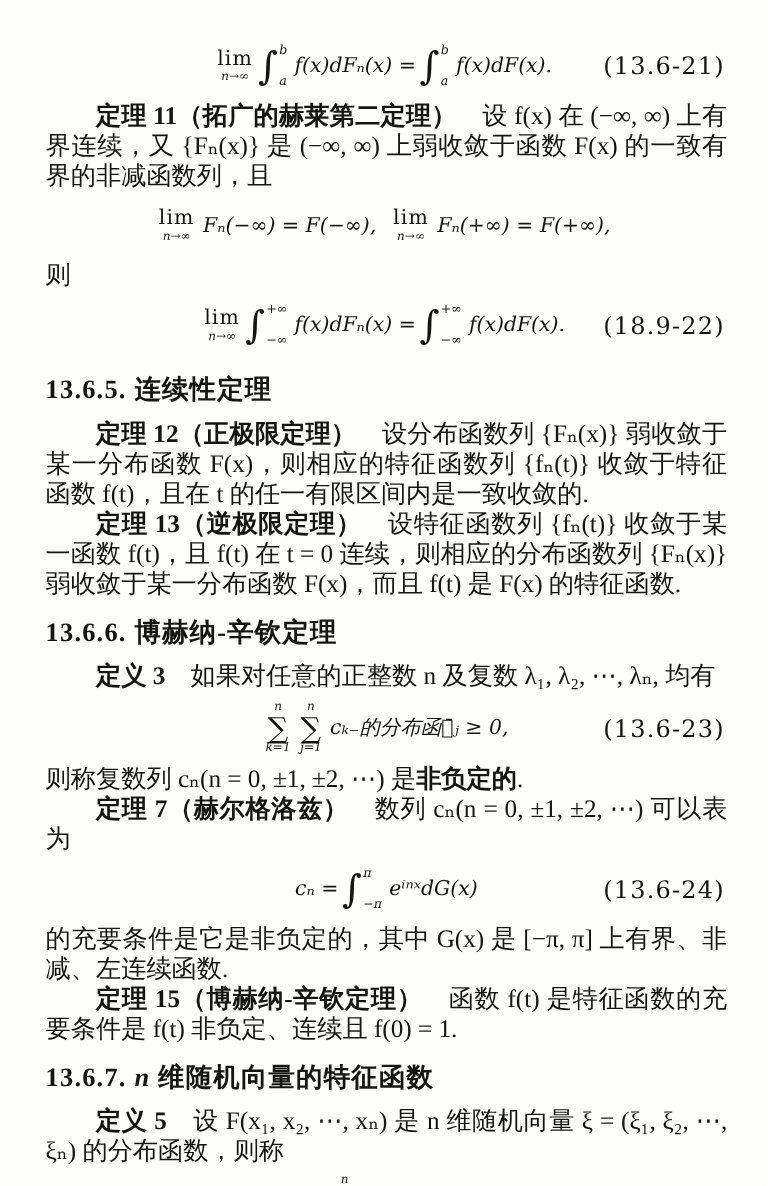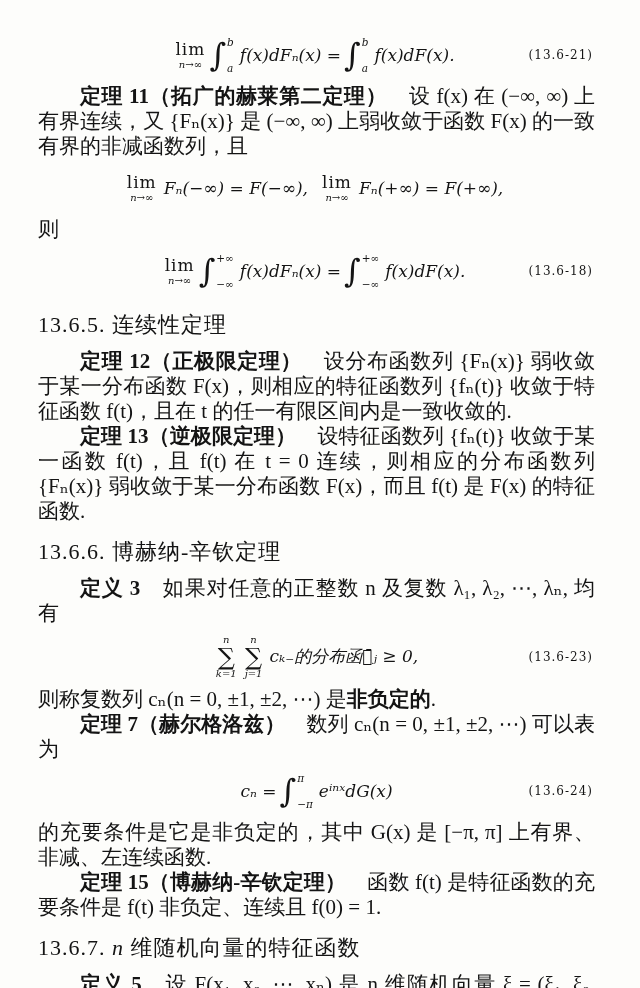--- a/index.html
+++ b/index.html
@@ -1,39 +1,39 @@
 <!DOCTYPE html>
 <html><head>
 <meta charset="utf-8">
 <style>
   html,body { margin:0; padding:0; background:#ffffff; }
   .page {
     position:relative; width:640px; height:988px; box-sizing:border-box;
     background:#fdfdfb; color:#141414; overflow:hidden;
-    padding:26px 45px 0 38px;
+    padding:26px 34px 0 38px;
     font-family:"Liberation Serif","DejaVu Serif",serif;
   }
   .para { font-size:21px; line-height:25px; margin:0; text-align:justify; }
   .ind { text-indent:2em; }
   .lead { font-weight:bold; }
   .bd { font-weight:bold; }
-  .sec { font-size:22px; font-weight:normal; margin:13px 0 9px 0; letter-spacing:1px; }
+  .sec { font-size:22px; font-weight:bold; margin:13px 0 9px 0; letter-spacing:1px; }
   .sec i { font-style:italic; }
 
   .formula {
     position:relative; display:flex; align-items:center; justify-content:center;
     font-size:17px; min-height:42px; margin:3px 0;
     font-family:"DejaVu Serif","DejaVu Sans",serif;
   }
   .fleft { justify-content:flex-start; padding-left:32px; }
   .mrow { display:inline-flex; align-items:center; font-style:italic; }
   .mi { font-style:italic; margin:16px 3px; white-space:pre; }
   .gap { margin-right:14px; }
   .eqnum { position:absolute; right:2px; top:50%; transform:translateY(-50%);
-           font-style:normal; font-size:12px; letter-spacing:1px; }
+           font-style:normal; font-size:20px; letter-spacing:1px; }
 
   .limg { display:inline-flex; flex-direction:column; align-items:center;
           font-style:normal; margin-right:4px; }
   .limw { line-height:17px; letter-spacing:1px; }
   .lims { font-size:10px; line-height:10px; font-style:italic; margin-top:2px; }
 
   .intg { display:inline-flex; align-items:center; }
   .intsign { font-size:32px; line-height:32px; font-style:normal; }
   .intl { display:inline-flex; flex-direction:column; justify-content:space-between;
           height:37px; font-size:10.5px; font-style:italic; margin:0 3px 0 1px; }
@@ -112,21 +112,21 @@
       <span class="mi">f(x)dFₙ(x) =</span>
       <span class="intg">
         <span class="intsign">∫</span>
         <span class="intl">
           <span class="it">+∞</span>
           <span class="ib">−∞</span>
         </span>
       </span>
       <span class="mi">f(x)dF(x).</span>
     </span>
-    <span class="eqnum">(13.6-18)</span>
+    <span class="eqnum">(18.9-22)</span>
   </div>
 
   <h2 class="sec">13.6.5. 连续性定理</h2>
 
   <p class="para ind">
     <span class="lead">定理 12（正极限定理）</span><span>　设分布函数列 {Fₙ(x)} 弱收敛于某一分布函数 F(x)，则相应的特征函数列 {fₙ(t)} 收敛于特征函数 f(t)，且在 t 的任一有限区间内是一致收敛的.</span>
   </p>
 
   <p class="para ind">
     <span class="lead">定理 13（逆极限定理）</span><span>　设特征函数列 {fₙ(t)} 收敛于某一函数 f(t)，且 f(t) 在 t = 0 连续，则相应的分布函数列 {Fₙ(x)} 弱收敛于某一分布函数 F(x)，而且 f(t) 是 F(x) 的特征函数.</span>

